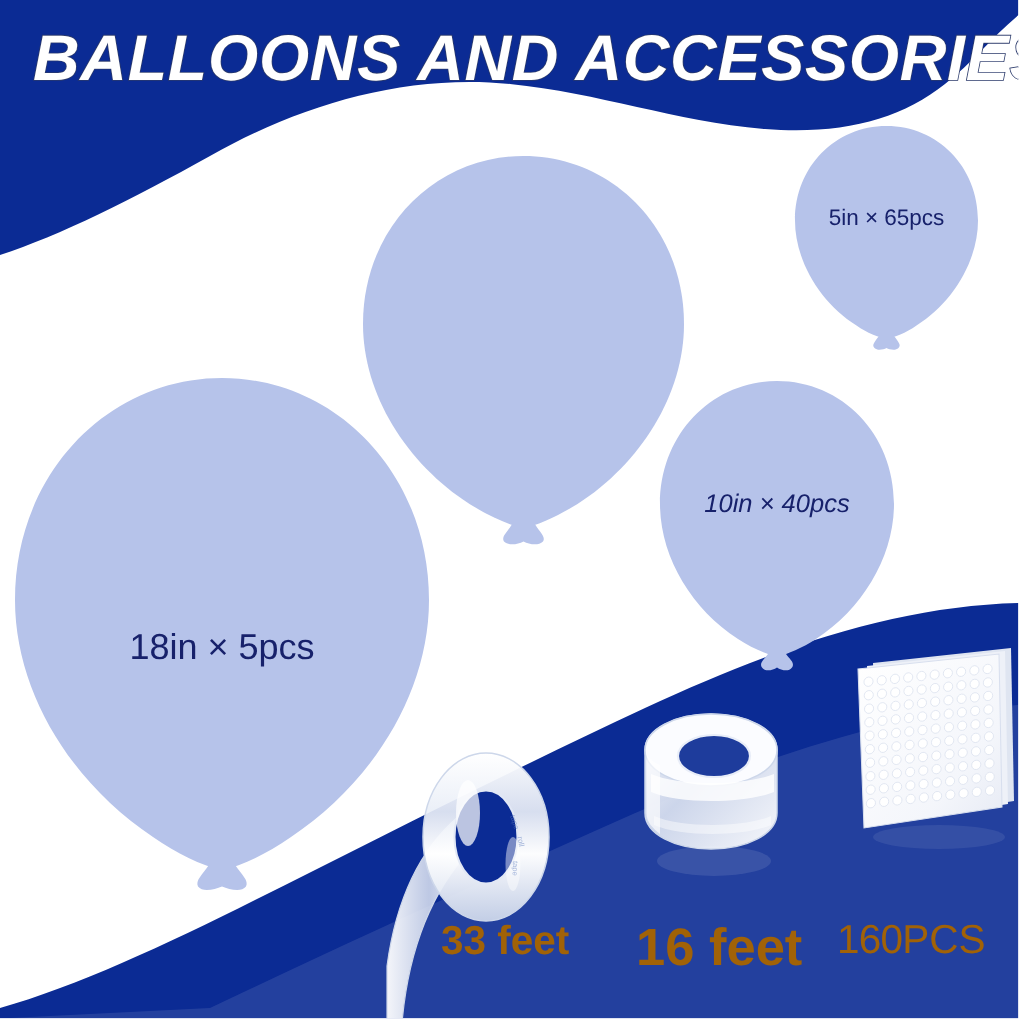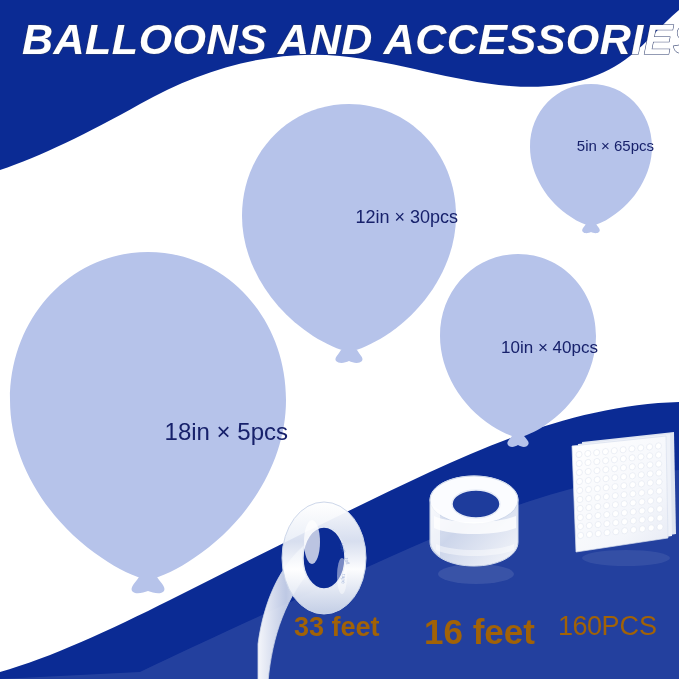--- a/index.html
+++ b/index.html
@@ -33,35 +33,35 @@
     z-index:40;
     font-family:"Liberation Sans","DejaVu Sans",sans-serif;
   }
 
   
   .balloon{position:absolute;}
   .balloon svg{display:block;width:100%;height:100%;overflow:visible;}
   .balloon .lbl{
     position:absolute;
     left:0;right:0;
-    text-align:right;
+    text-align:center;
     color:#17216b;
     font-weight:normal;
     white-space:nowrap;
     font-family:"Liberation Sans","DejaVu Sans",sans-serif;
   }
 
   #balloon-18 {left:8px;  top:250px; width:280px; height:345px;}
   #balloon-18 .lbl{top:168px;font-size:24px;}
 
   #balloon-12 {left:240px;top:102px; width:218px; height:262px;}
   #balloon-12 .lbl{top:105px;font-size:18px;}
 
   #balloon-10 {left:438px;top:252px; width:160px; height:196px;}
-  #balloon-10 .lbl{top:86px;font-size:17px;}
+  #balloon-10 .lbl{top:74px;font-size:17px;font-style:italic;}
 
   #balloon-5  {left:528px;top:82px;  width:126px; height:152px;}
   #balloon-5  .lbl{top:55px;font-size:15px;}
 
   
   .acc{position:absolute;}
   .acc svg{display:block;overflow:visible;}
 
   #tape-roll-33{left:262px;top:492px;width:120px;height:190px;z-index:25;}
   #tape-roll-16{left:418px;top:470px;width:118px;height:118px;z-index:25;}
@@ -151,21 +151,20 @@
       <path d="M109,2
                C168,2 216,50 216,114
                C216,161 187,207 145,234
                C132,242 119,248 109,250
                C99,248 86,242 73,234
                C31,207 2,161 2,114
                C2,50 50,2 109,2 Z" fill="#b6c3ea"></path>
       <path d="M101,248 C98,253 94,256 96,259 C99,262 105,261 109,259
                C113,261 119,262 122,259 C124,256 120,253 117,248 Z" fill="#b6c3ea"></path>
     </svg>
-    <div class="lbl">12in × 30pcs</div>
   </div>
 
   <div class="balloon" id="balloon-10">
     <svg viewBox="0 0 160 196" preserveAspectRatio="none">
       <path d="M80,2
                C123,2 158,37 158,84
                C158,119 137,154 106,174
                C97,180 87,184 80,186
                C73,184 63,180 54,174
                C23,154 2,119 2,84

